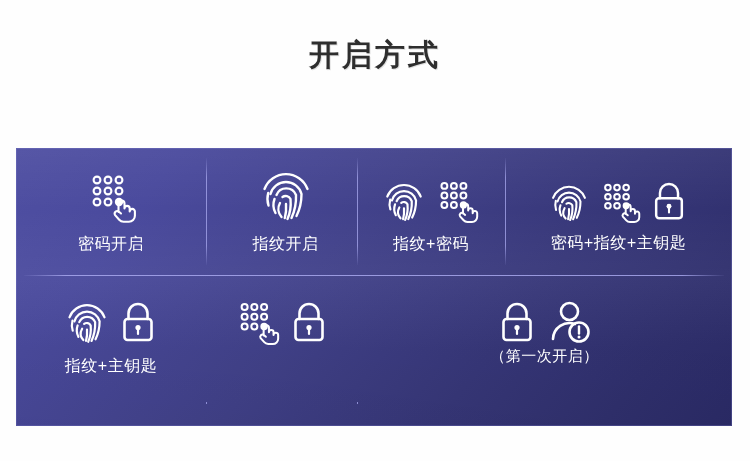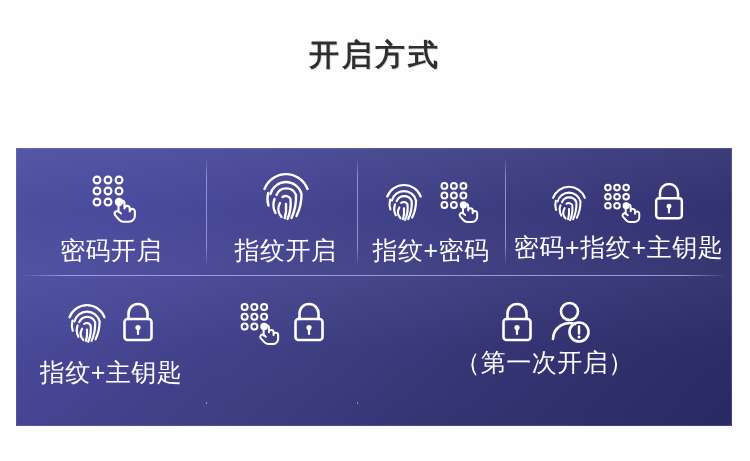--- a/index.html
+++ b/index.html
@@ -125,29 +125,29 @@
     align-items: flex-end;
     justify-content: center;
     gap: 9px;
     height: 58px;
   }
   .icons svg { display: block; overflow: visible; }
 
   .label {
     margin-top: 10px;
     color: #ffffff;
-    font-size: 25px;
+    font-size: 16px;
     line-height: 1.28;
     text-align: center;
     letter-spacing: 0.5px;
     white-space: nowrap;
   }
   .label-2 {
     color: #ffffff;
-    font-size: 25px;
+    font-size: 15px;
     line-height: 1.28;
     text-align: center;
     letter-spacing: 0.5px;
     white-space: nowrap;
   }
 </style>
 </head>
 <body>
 
 <div class="page">

